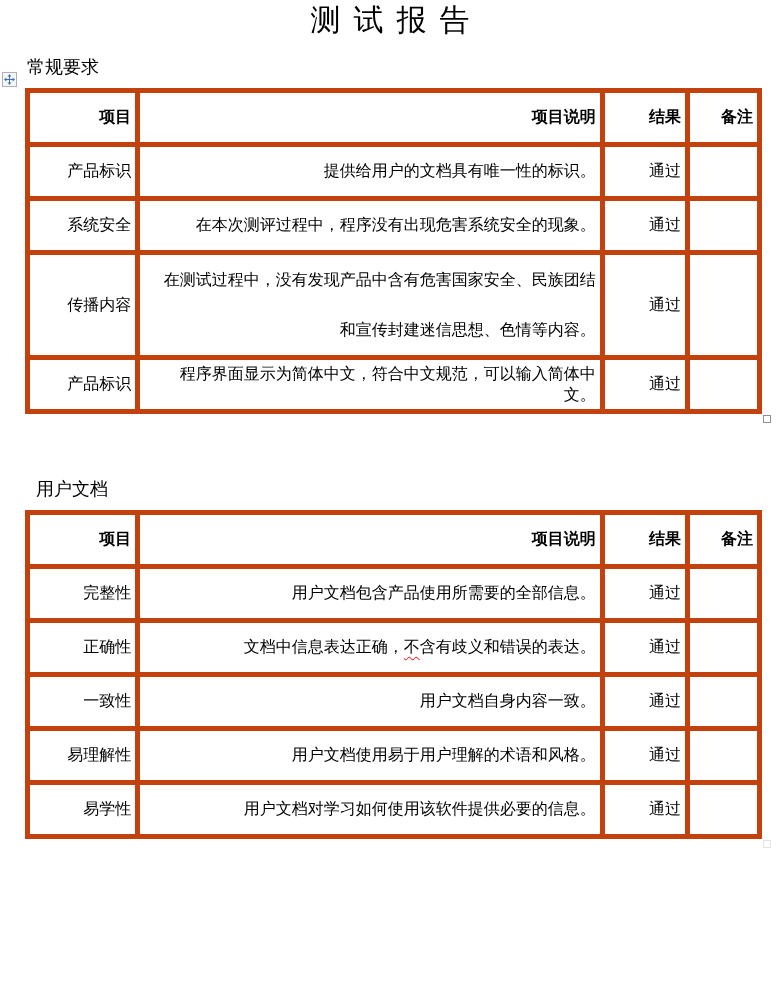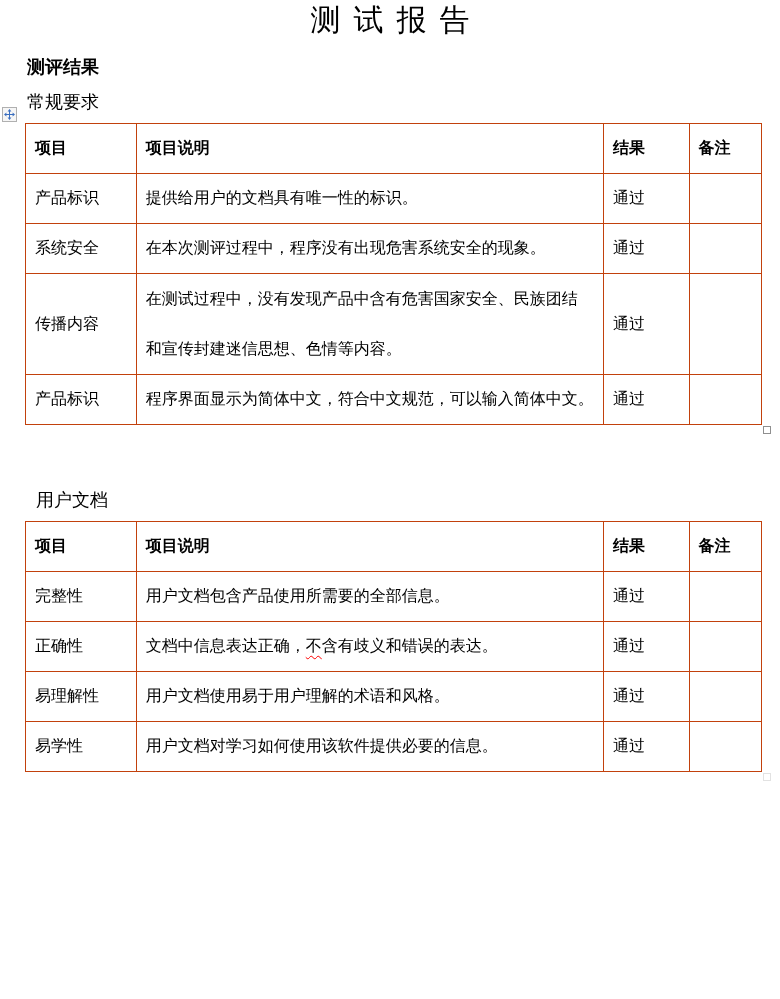--- a/index.html
+++ b/index.html
@@ -27,24 +27,24 @@
   }
   .table-caption.second { margin-top: 63px; margin-left: 36px; }
 
   .table-wrap { position: relative; margin-left: 25px; width: 737px; }
 
   table.report-table {
     border-collapse: collapse; table-layout: fixed;
     width: 737px; font-size: 16px;
   }
   .report-table th, .report-table td {
-    border: 1px solid #c2410c;
+    border: 5px solid #c2410c;
     height: 49px;
     padding: 0 4px 0 9px;
-    text-align: left; vertical-align: middle;
+    text-align: right; vertical-align: middle;
     overflow: hidden;
   }
   .report-table th { font-weight: bold; }
   .col-item   { width: 110px; }
   .col-desc   { width: 464px; }
   .col-result { width: 85px; }
   .col-remark { width: 72px; }
   .report-table td.cell-desc { white-space: pre-line; }
   .report-table tr.tall td { height: 99px; }
   .report-table tr.tall td.cell-desc { line-height: 50px; }
@@ -72,21 +72,20 @@
   }
   .resize-handle.faint { opacity: 0.25; }
 </style>
 </head>
 <body>
 
 <div class="page">
 
   <h1 class="doc-title">测试报告</h1>
 
-  <h2 class="section-heading">测评结果</h2>
 
   <h3 class="table-caption">常规要求</h3>
 
   <div class="table-wrap">
     <div class="move-handle">
       <svg width="11" height="11" viewBox="0 0 11 11">
         <g fill="#3a6ebf">
           <rect x="5" y="2" width="1" height="7"></rect>
           <rect x="2" y="5" width="7" height="1"></rect>
           <polygon points="5.5,0 3.6,2.4 7.4,2.4"></polygon>
@@ -167,20 +166,26 @@
             <td class="cell-result">通过</td>
             <td class="cell-remark"></td>
           </tr>
           <tr>
             <td class="cell-item">正确性</td>
             <td class="cell-desc">文档中信息表达正确，<span class="wavy">不</span>含有歧义和错误的表达。</td>
             <td class="cell-result">通过</td>
             <td class="cell-remark"></td>
           </tr>
           <tr>
+            <td class="cell-item">一致性</td>
+            <td class="cell-desc">用户文档自身内容一致。</td>
+            <td class="cell-result">通过</td>
+            <td class="cell-remark"></td>
+          </tr>
+          <tr>
             <td class="cell-item">易理解性</td>
             <td class="cell-desc">用户文档使用易于用户理解的术语和风格。</td>
             <td class="cell-result">通过</td>
             <td class="cell-remark"></td>
           </tr>
           <tr>
             <td class="cell-item">易学性</td>
             <td class="cell-desc">用户文档对学习如何使用该软件提供必要的信息。</td>
             <td class="cell-result">通过</td>
             <td class="cell-remark"></td>

